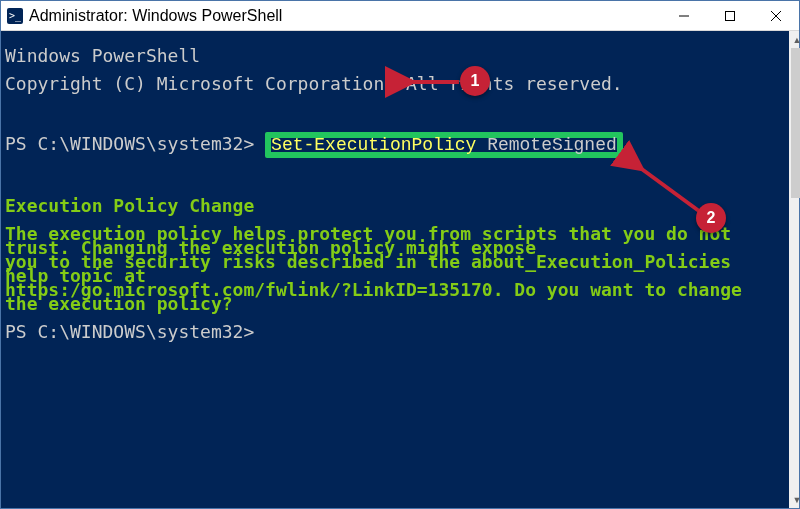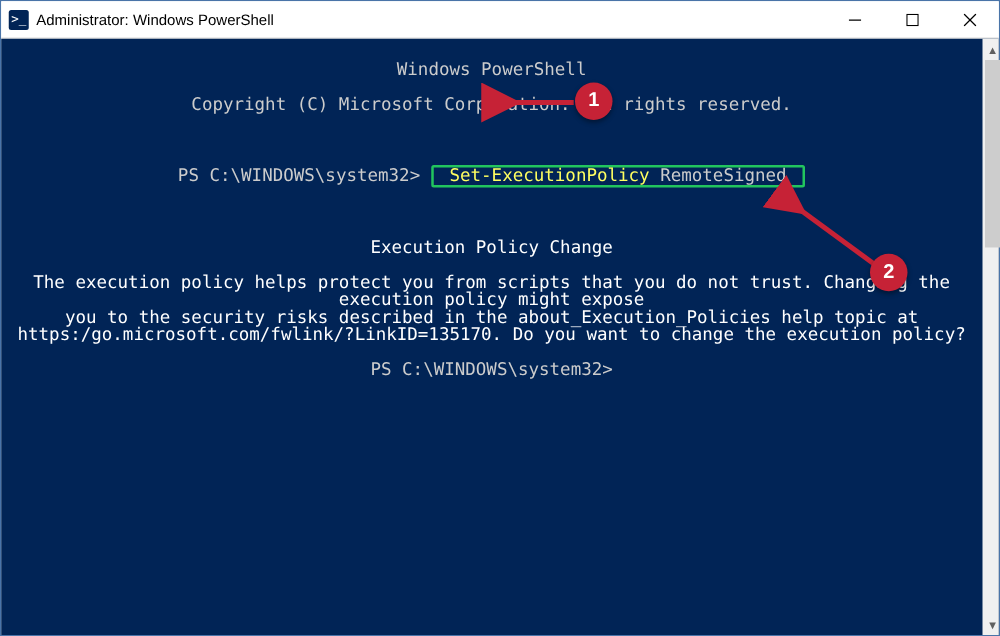--- a/index.html
+++ b/index.html
@@ -22,21 +22,21 @@
     height: 30px;
     background: #fff;
     display: flex; align-items: center;
     border-bottom: 1px solid #d9d9d9;
     user-select: none;
   }
   .titlebar .icon-wrap {
     width: 28px; display:flex; align-items:center; justify-content:center;
   }
   .titlebar .title {
-    font-size: 12px; color: #000;
+    font-size: 16px; color: #000;
     flex: 0 0 auto;
     text-align: center;
   }
   .titlebar .spacer { flex: 1 1 auto; }
   .winbtn {
     width: 46px; height: 30px;
     display:flex; align-items:center; justify-content:center;
     color:#000;
   }
   .winbtn svg { display:block; }
@@ -44,60 +44,60 @@
   .terminal-wrap {
     flex: 1 1 auto;
     display:flex;
     background:#012456;
     position: relative;
   }
   .terminal {
     flex: 1 1 auto;
     padding: 4px 4px 4px 4px;
     font-family: Consolas, "Lucida Console", monospace;
-    font-size: 14px;
+    font-size: 18px;
     line-height: 14px;
     color: #ccc;
     white-space: pre;
     position: relative;
-    text-align: center;
   }
   .scrollbar {
     width: 17px;
     background: #f0f0f0;
     position: relative;
   }
   .scrollbar .arrow {
     position:absolute; left:0; width:17px; height:17px;
     display:flex; align-items:center; justify-content:center;
     color:#606060; font-size:9px;
   }
   .scrollbar .arrow.up { top:0; }
   .scrollbar .arrow.down { bottom:0; }
   .scrollbar .thumb {
     position:absolute; left:2px; width:13px;
     top:17px; height:150px;
     background:#cdcdcd;
   }
   
-  .fg-white { color:#ffffff; }
+  .fg-white { color:#84cc16;font-weight:bold; }
   .fg-gray  { color:#cccccc; }
   .fg-yellow{ color:#ffff60; }
 
   
   .line { display:block; }
   .wrap { white-space: pre-wrap; word-break: break-word; }
 
   
   .hlbox {
-    border: 2px solid #22c55e;
+    border: 6px solid #22c55e;
     border-radius: 2px;
-    padding: 0 13px;
+    padding: 0 0;
     margin: -1px 0;
     display:inline-block;
+    font-family:Liberation Mono, monospace;
   }
 
   
   .annot {
     position:absolute; left:0; top:0; width:100%; height:100%;
     pointer-events:none;
   }
   .badge {
     position:absolute;
     width:30px; height:30px; border-radius:50%;

